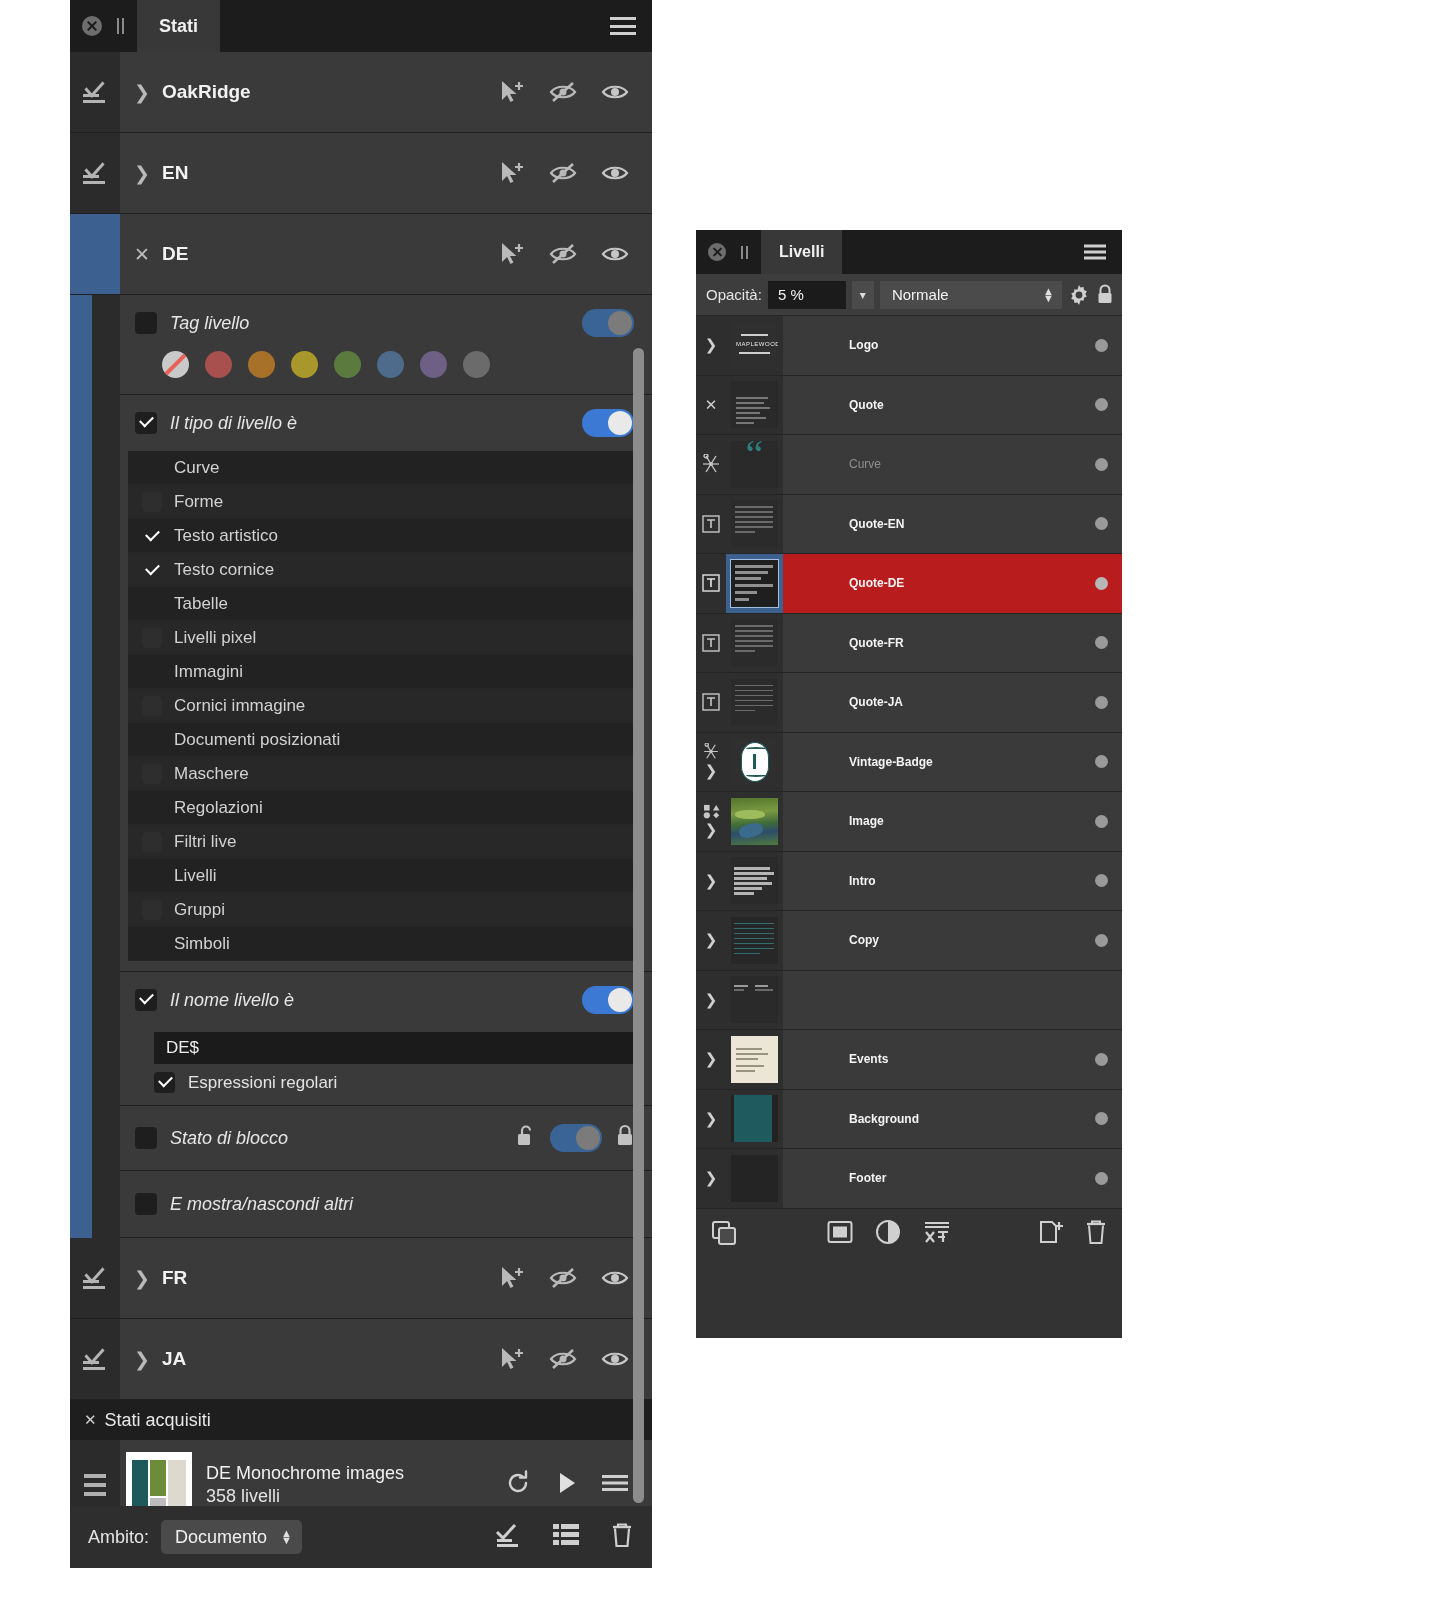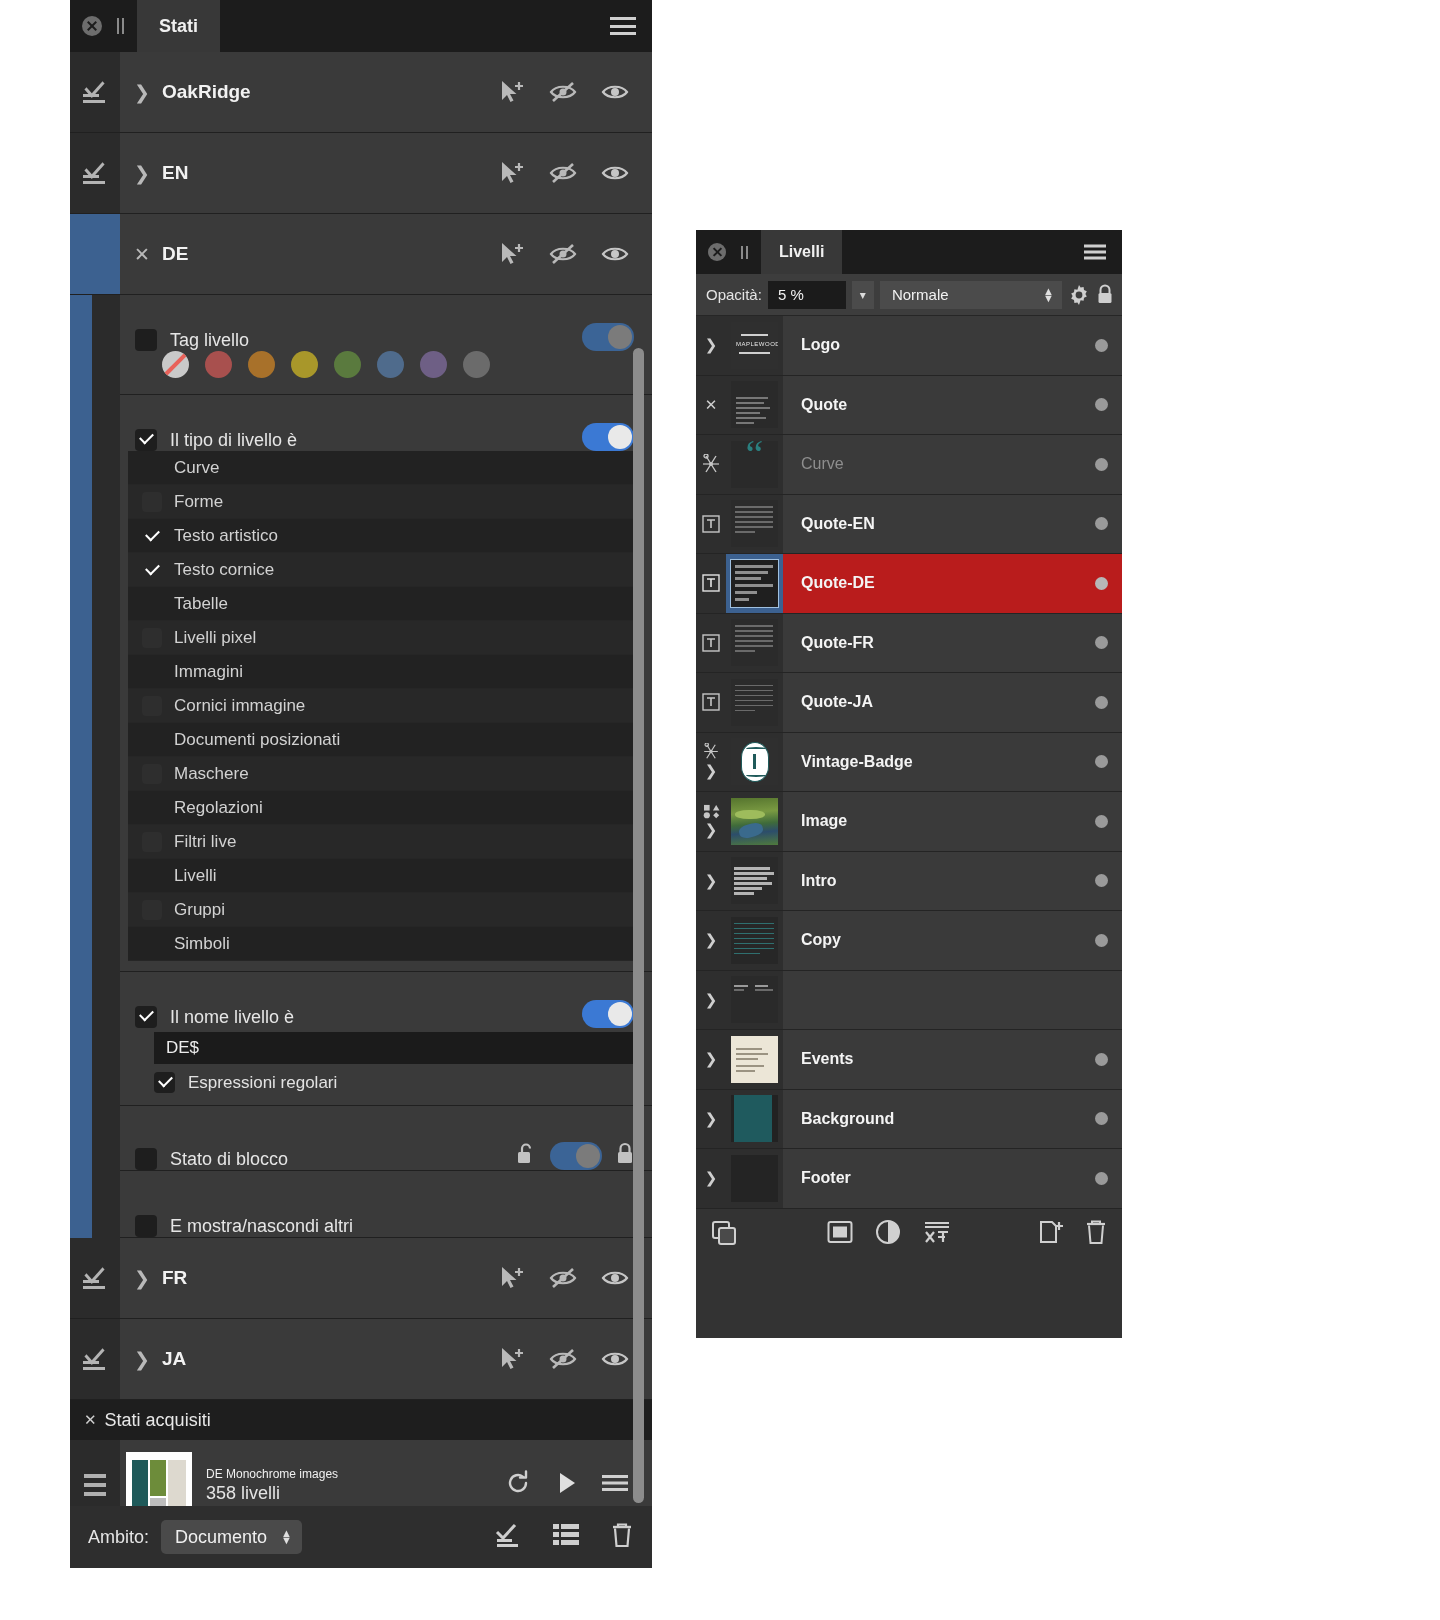--- a/index.html
+++ b/index.html
@@ -92,22 +92,23 @@
   }
   .state-icons { display: flex; align-items: center; gap: 22px; padding-right: 22px; }
   .ico { width: 30px; height: 26px; position: relative; flex: 0 0 auto; }
 
   
   .ico-ptr svg, .ico-eyeoff svg, .ico-eye svg { display: block; }
 
   
   .fblock { background: #3a3a3a; border-bottom: 1px solid #202020; }
   .frow {
-    display: flex; align-items: flex-end; height: 56px; padding: 0 18px 0 0;
+    display: flex; align-items: center; height: 56px; padding: 0 18px 0 0;
     border-top: 1px solid #4a4a4a;
+    font-style: italic;
   }
   .frow.notop { border-top: none; }
   .cbox {
     width: 22px; height: 22px; border-radius: 4px; background: #1e1e1e;
     flex: 0 0 auto; position: relative; margin-right: 13px;
   }
   .cbox.on::after {
     content: ""; position: absolute; left: 5px; top: 4px;
     width: 11px; height: 6px;
     border-left: 2.6px solid #fff; border-bottom: 2.6px solid #fff;
@@ -180,21 +181,21 @@
   .ico-list i { height: 4px; background: #b0b0b0; display: block; }
   .acq-thumb {
     width: 66px; height: 66px; background: #fff; margin: 0 14px 0 6px;
     flex: 0 0 auto; position: relative; overflow: hidden;
   }
   .acq-thumb .p1 { position: absolute; left: 6px; top: 8px; width: 16px; height: 48px; background: #1f5a5a; }
   .acq-thumb .p2 { position: absolute; left: 24px; top: 8px; width: 16px; height: 36px; background: #6d8c3a; }
   .acq-thumb .p3 { position: absolute; left: 42px; top: 8px; width: 18px; height: 48px; background: #ddd9cf; }
   .acq-thumb .p4 { position: absolute; left: 24px; top: 46px; width: 16px; height: 12px; background: #bdbdbd; }
   .acq-text { flex: 1 1 auto; }
-  .acq-t1 { color: #f0f0f0; font-size: 12px; margin-bottom: 2px; }
+  .acq-t1 { color: #f0f0f0; font-size: 18px; margin-bottom: 2px; }
   .acq-t2 { color: #e4e4e4; font-size: 18px; }
   .acq-icons { display: flex; align-items: center; gap: 24px; padding-right: 24px; }
 
   #stati .footer {
     position: absolute; left: 0; right: 0; bottom: 0; height: 62px;
     background: #2e2e2e; display: flex; align-items: center; padding: 0 18px;
   }
   .amb-label { color: #e6e6e6; font-size: 18px; margin-right: 12px; }
   .amb-select {
     height: 34px; background: #4a4a4a; border-radius: 5px;
@@ -264,21 +265,21 @@
     display: flex; align-items: center; justify-content: center;
   }
   .lv-row.sel .lv-thumbwrap { background: #3c6190; }
   .lv-thumb {
     width: 47px; height: 47px; background: #2a2a2a; position: relative; overflow: hidden;
   }
   .lv-body {
     flex: 1 1 auto; display: flex; align-items: center;
     padding-left: 18px; padding-right: 14px;
   }
-  .lv-name { color: #f4f4f4; font-size: 16px; font-weight: bold; flex: 1 1 auto; }
+  .lv-name { color: #f4f4f4; font-size: 12px; font-weight: bold; flex: 1 1 auto; margin-left: 48px; }
   .lv-name.dim { color: #8e8e8e; font-weight: normal; }
   .lv-dot { width: 13px; height: 13px; border-radius: 50%; background: #9a9a9a; flex: 0 0 auto; }
   .lv-row.sel .lv-dot { background: #b7b7b7; }
   .lvbar {
     position: absolute; left: 0; top: 0; bottom: 0; width: 4px; background: #3fe0a8;
   }
 
   #livelli .lvfooter {
     height: 50px; background: #333333; display: flex; align-items: center;
     padding: 0 14px;

